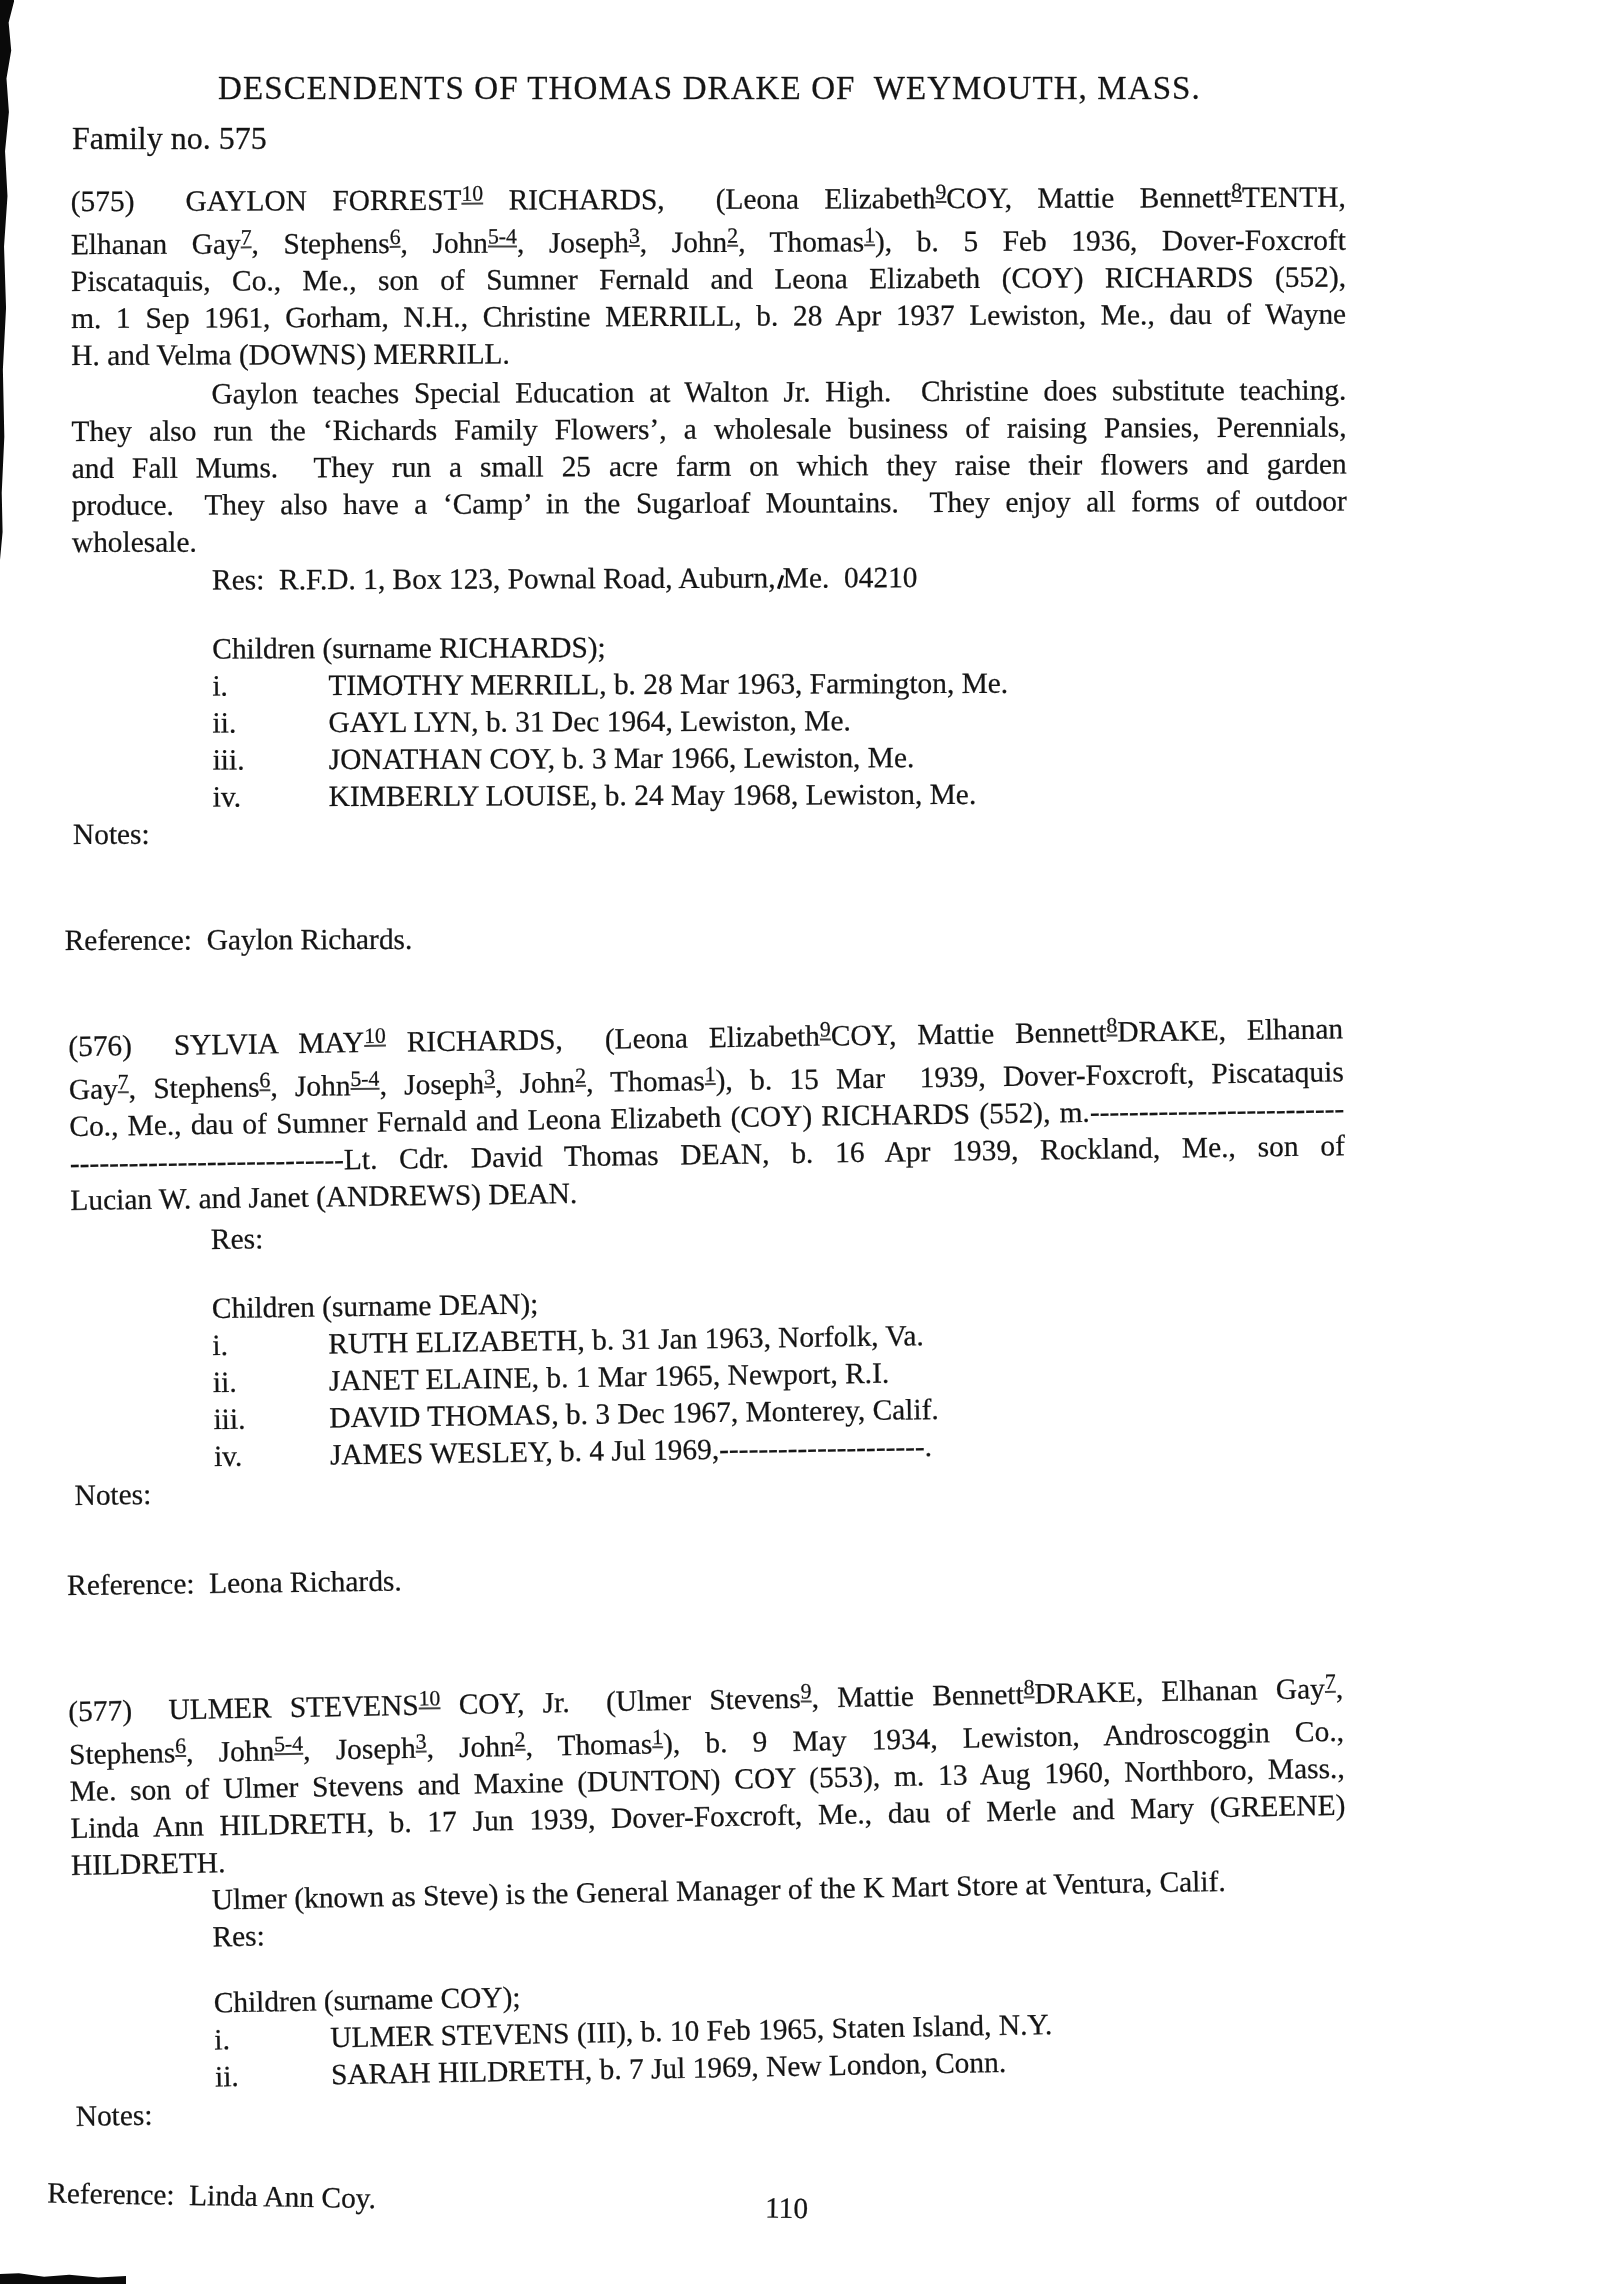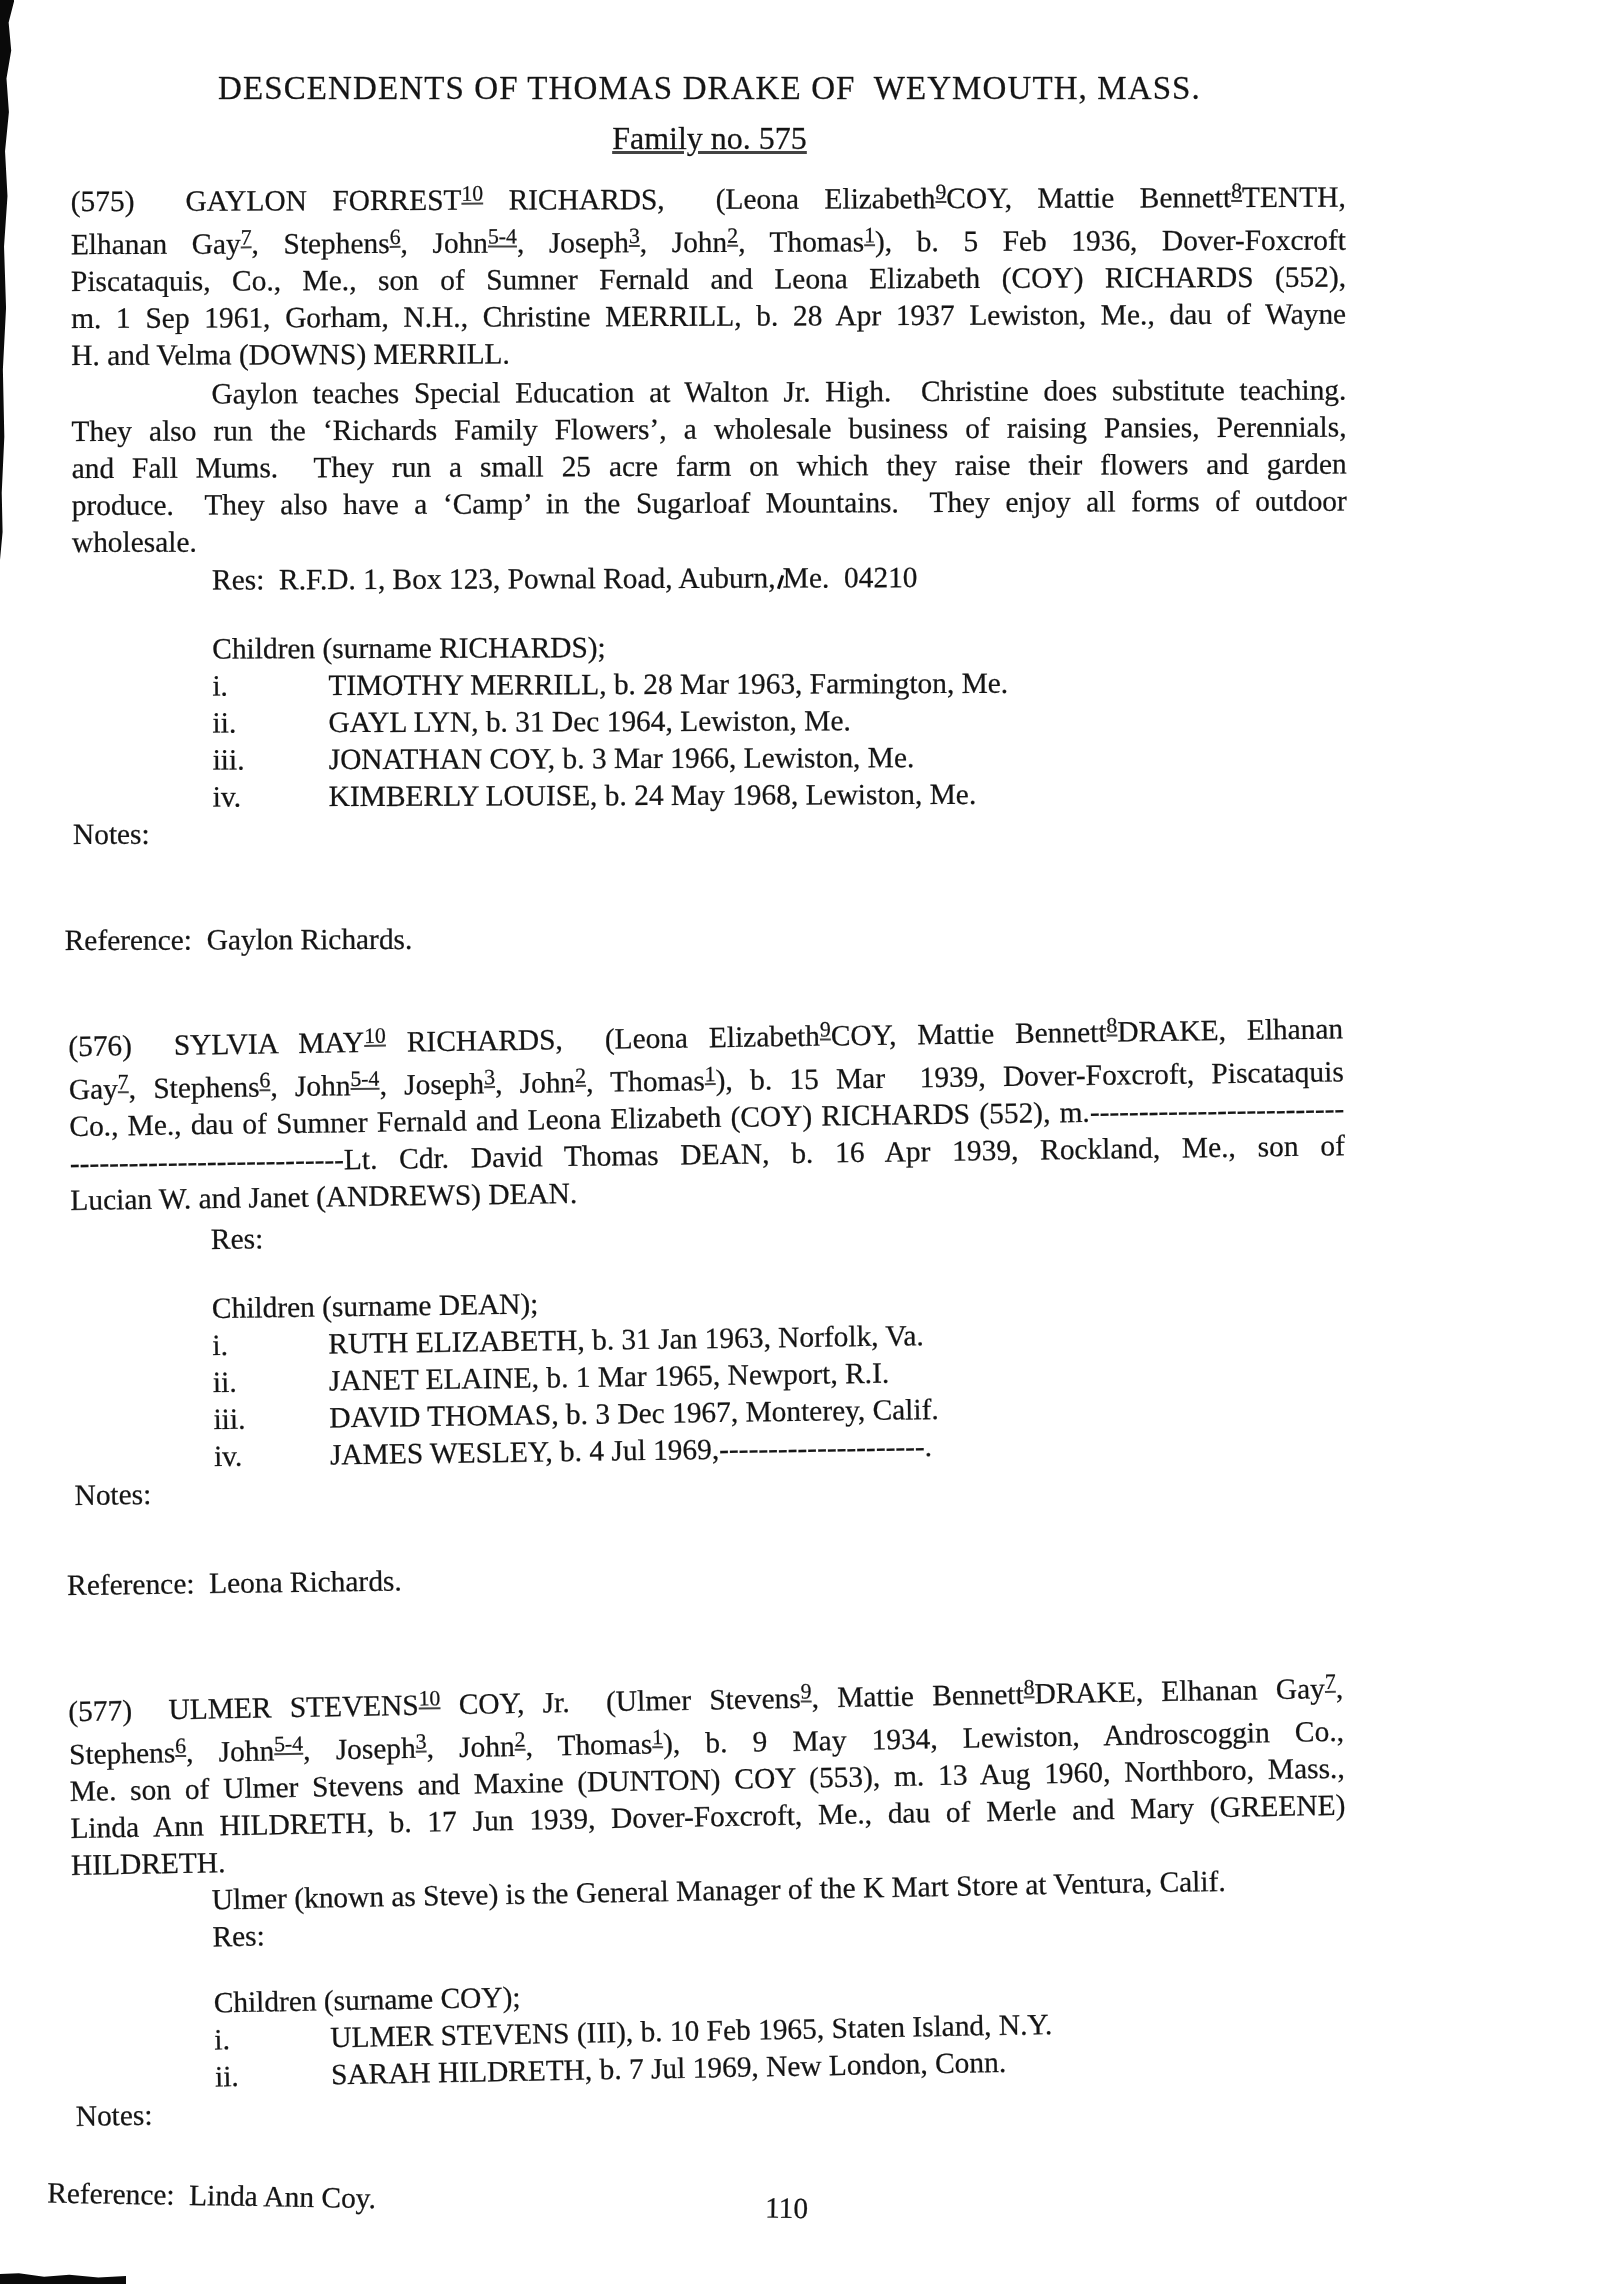--- a/index.html
+++ b/index.html
@@ -8,21 +8,21 @@
     background:#ffffff;
     font-family:"Liberation Serif","DejaVu Serif",serif;
     color:#151515;
     position:relative;
     overflow:hidden;
     -webkit-text-stroke:0.3px rgba(20,20,20,0.8);
   }
   .page { position:relative; width:1469px; height:2284px; padding:68px 122px 0 72px; }
 
   .title   { text-align:center; font-size:33px; line-height:40px; letter-spacing:1.1px; }
-  .family-no { text-align:center; font-size:32px; line-height:36px; margin-top:11.5px;text-decoration:underline; }
+  .family-no { text-align:left; font-size:32px; line-height:36px; margin-top:11.5px; }
 
   .para .pl { font-size:29.4px; line-height:37px; text-align:justify; text-align-last:justify; }
   .para .pl.last { text-align-last:left; }
   .sup { font-size:0.74em; vertical-align:0.42em;text-decoration:underline; }
 
   .res, .ch-head { font-size:29.4px; line-height:37px; padding-left:140px; }
   .childrow { font-size:29.4px; line-height:37px; padding-left:140px; display:flex; }
   .roman { flex:0 0 116px; width:116px; }
   .notes { font-size:29.4px; line-height:37px; }
   .reference { font-size:29.4px; line-height:37px; margin-left:-8.6px; }

